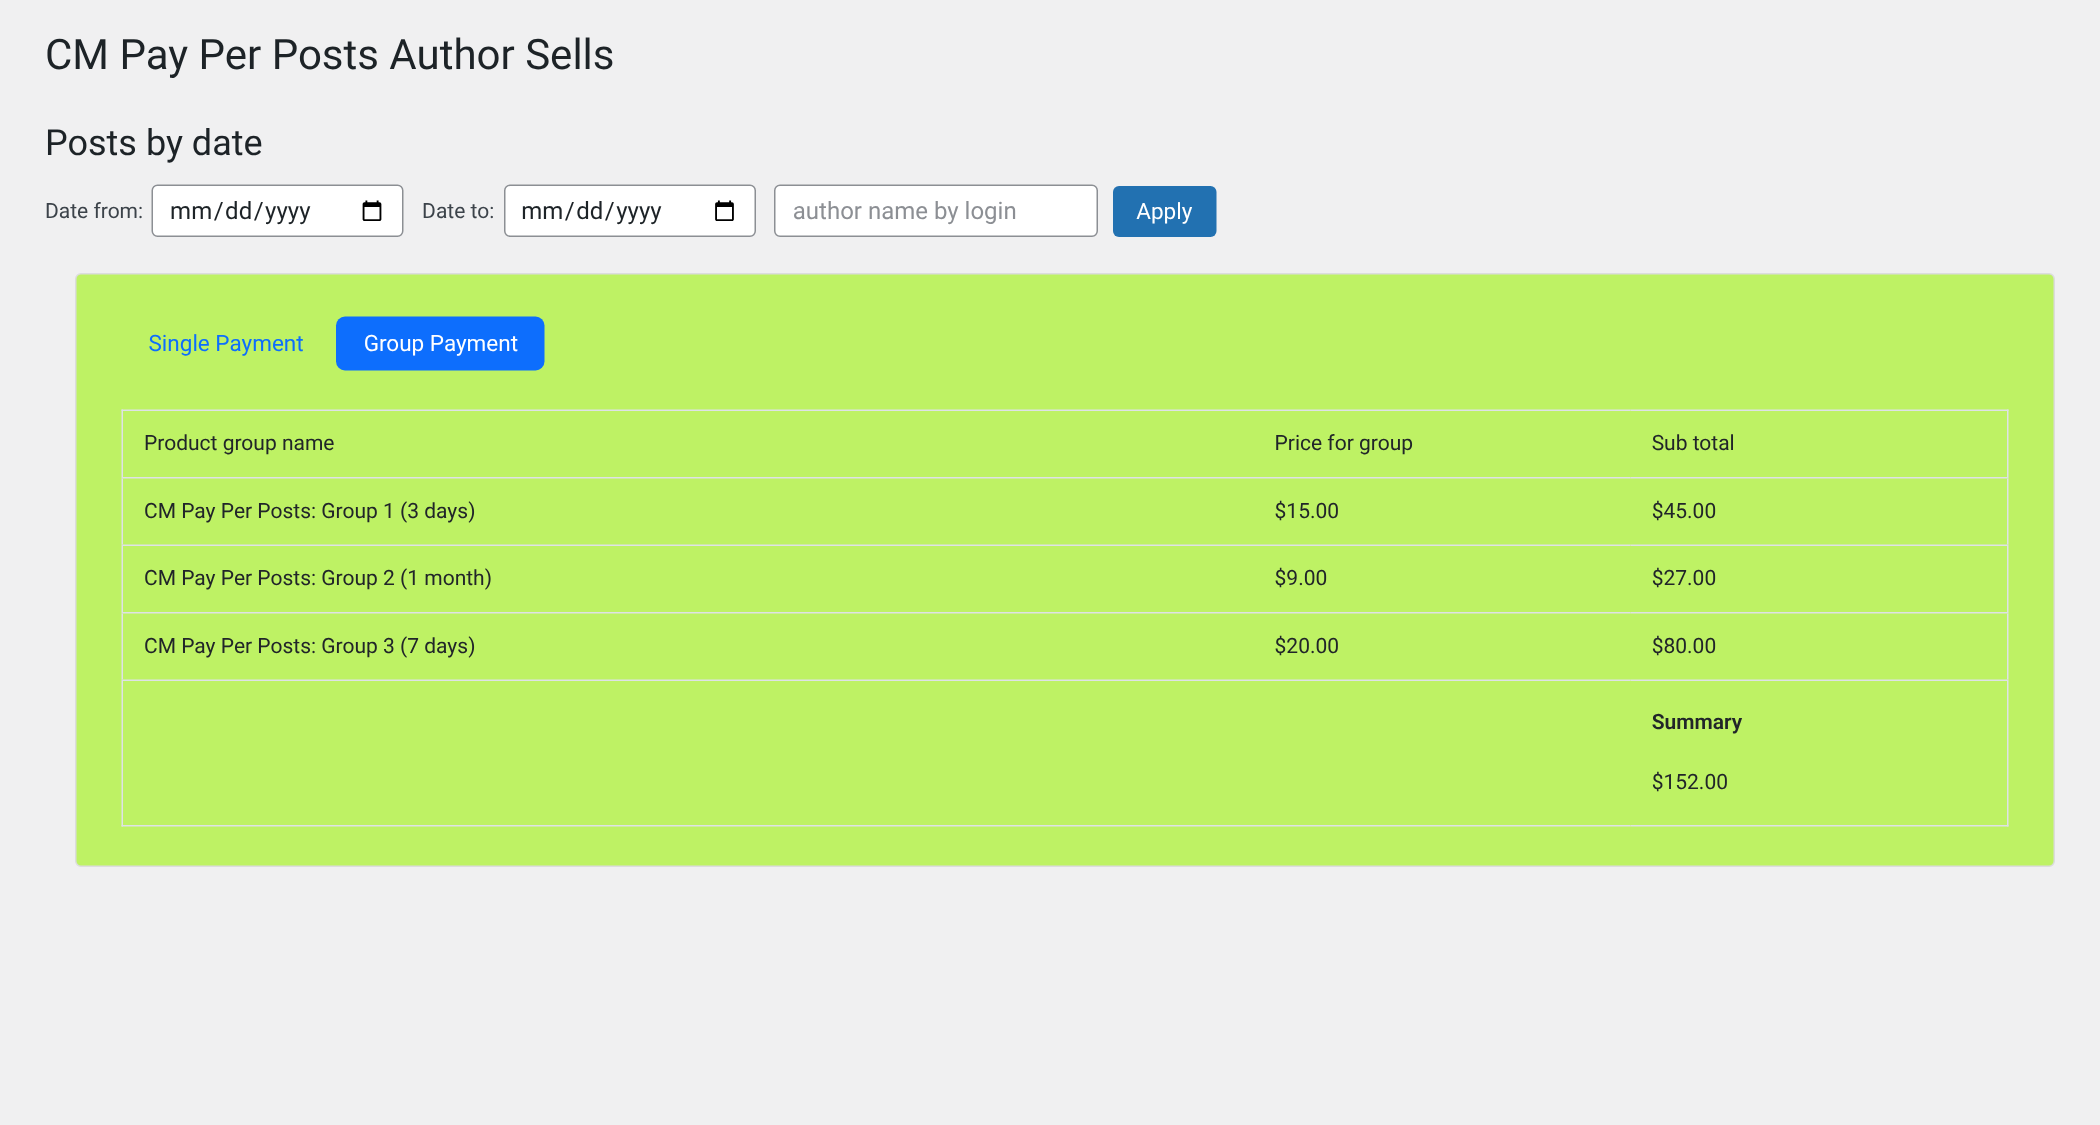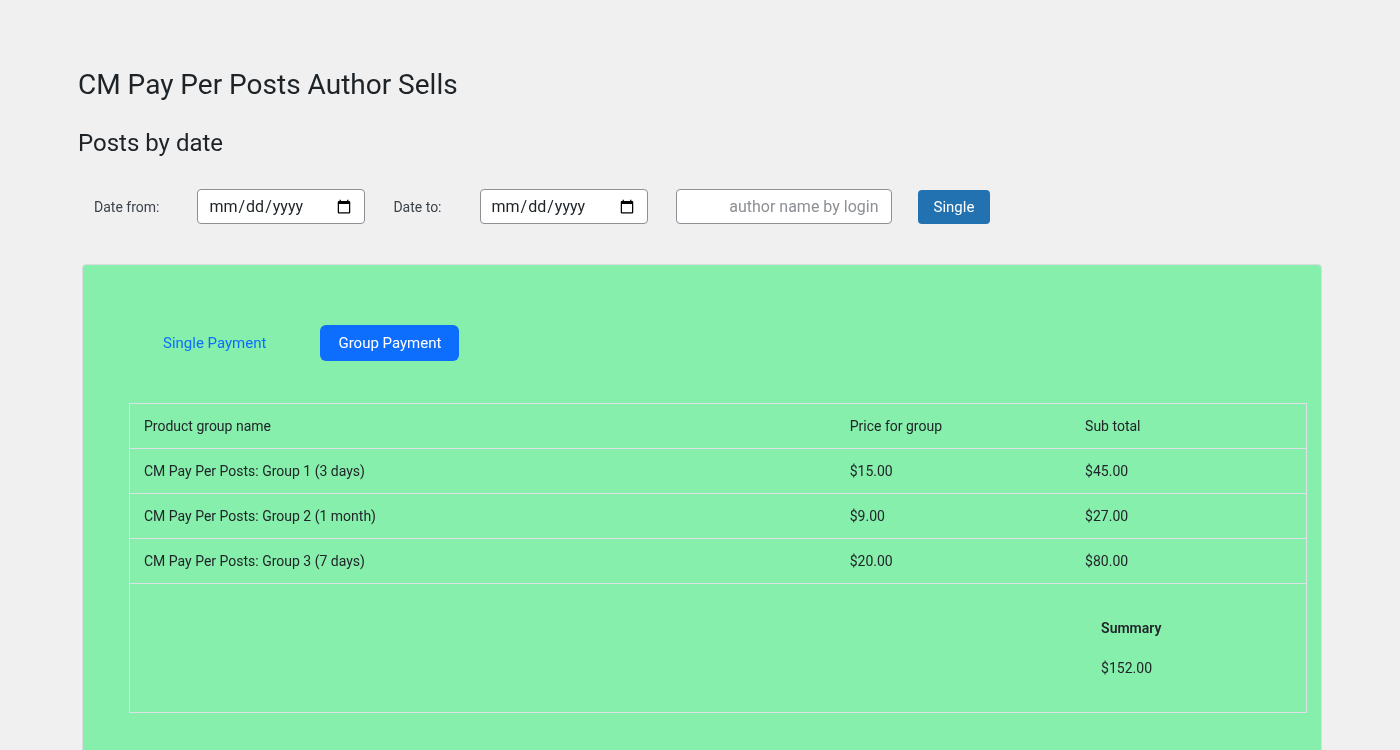--- a/index.html
+++ b/index.html
@@ -1,15 +1,15 @@
 <!DOCTYPE html>
 <html><head>
   <meta charset="utf-8">
   <style>
-    * { box-sizing: border-box; margin: 16px; padding: 0; }
+    * { box-sizing: border-box; margin: 0; padding: 0; }
     body {
       font-family: -apple-system, BlinkMacSystemFont, "Segoe UI", Roboto, "Helvetica Neue", Arial, sans-serif;
       background: #f0f0f1;
       color: #1d2327;
       padding: 20px 30px;
     }
     .page-title {
       font-size: 28px;
       font-weight: 400;
       margin-bottom: 28px;
@@ -56,24 +56,24 @@
       background: #2271b1;
       color: #fff;
       border: none;
       border-radius: 4px;
       padding: 8px 16px;
       font-size: 15px;
       cursor: pointer;
       font-family: inherit;
     }
     .card {
-      background: #86efac;
+      background: #bef264;
       border: 1px solid #dcdcde;
       border-radius: 4px;
-      padding: 28px 30px 48px 30px;
+      padding: 28px 30px 26px 30px;
       margin-left: 20px;
     }
     .tabs {
       display: flex;
       gap: 4px;
       margin-bottom: 26px;
     }
     .tab {
       padding: 9px 18px;
       border-radius: 6px;
@@ -129,22 +129,22 @@
 
 <h1 class="page-title">CM Pay Per Posts Author Sells</h1>
 
 <h2 class="filter-title">Posts by date</h2>
 
 <div class="filter-row">
   <span class="filter-label">Date from:</span>
   <input type="date" class="date-input" placeholder="mm/dd/yyyy" style="">
   <span class="filter-label" style="margin-left:6px">Date to:</span>
   <input type="date" class="date-input" placeholder="mm/dd/yyyy" style="">
-  <input type="text" class="author-input" style="margin-left: 6px; text-align: right;" placeholder="author name by login">
-  <button class="apply-btn" style="margin-left:4px">Single</button>
+  <input type="text" class="author-input" style="margin-left: 6px;" placeholder="author name by login">
+  <button class="apply-btn" style="margin-left:4px">Apply</button>
 </div>
 
 <div class="card">
   <div class="tabs">
     <button class="tab inactive">Single Payment</button>
     <button class="tab active">Group Payment</button>
   </div>
 
 
   <table class="data-table">

